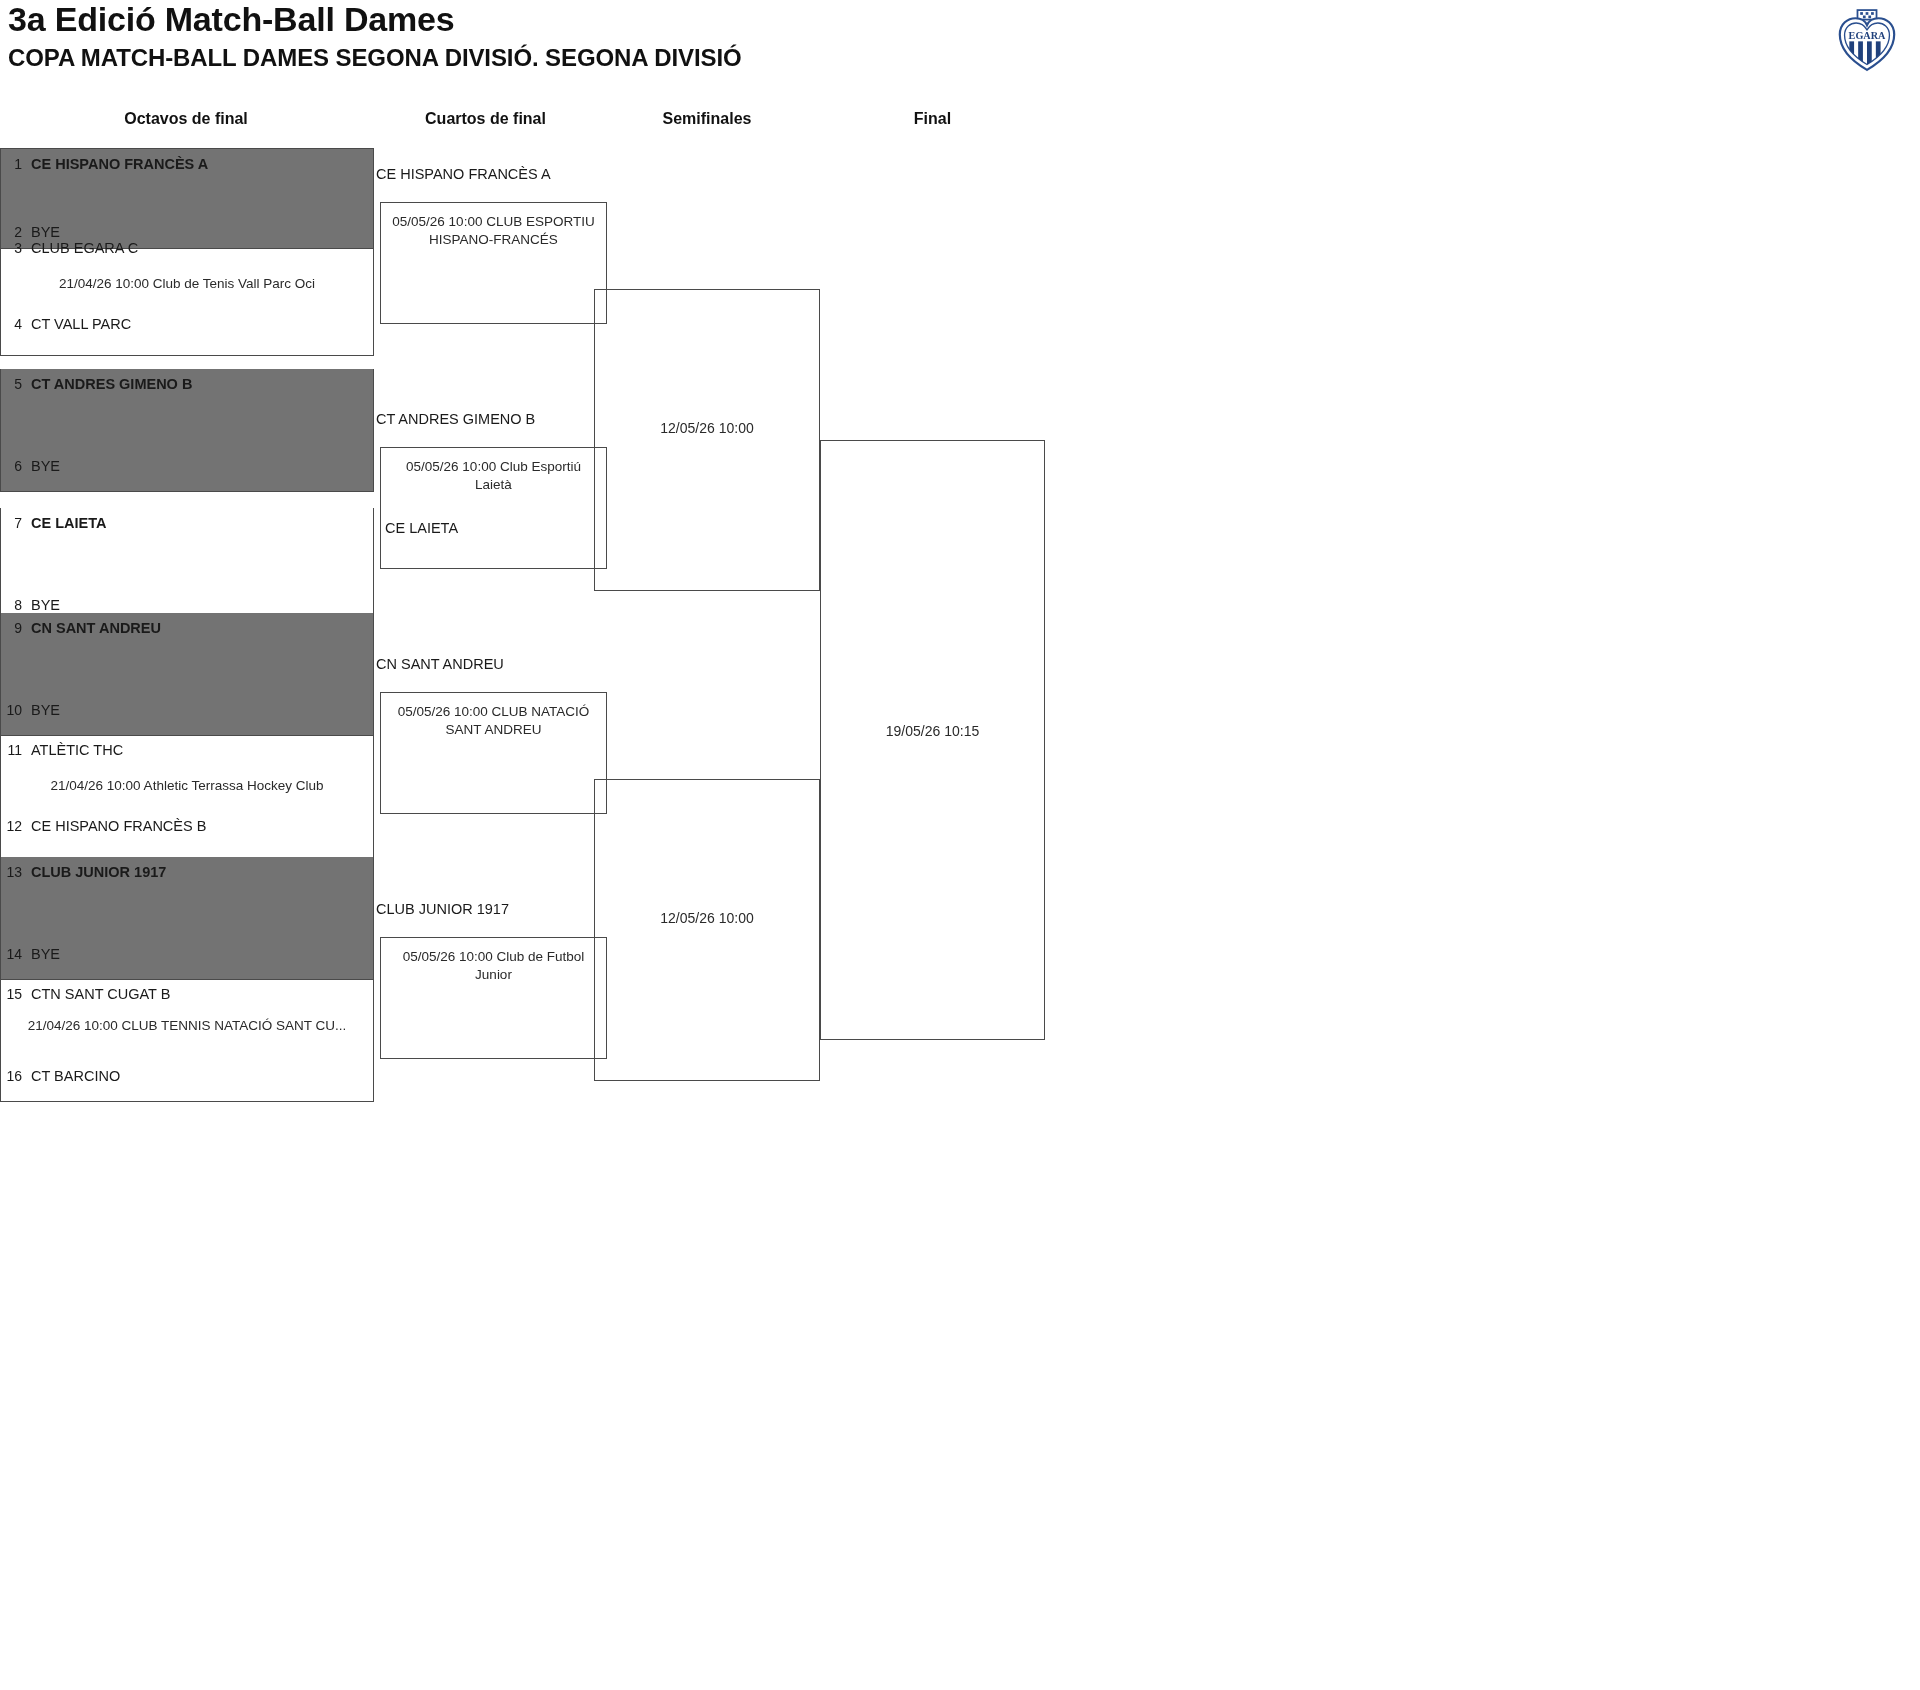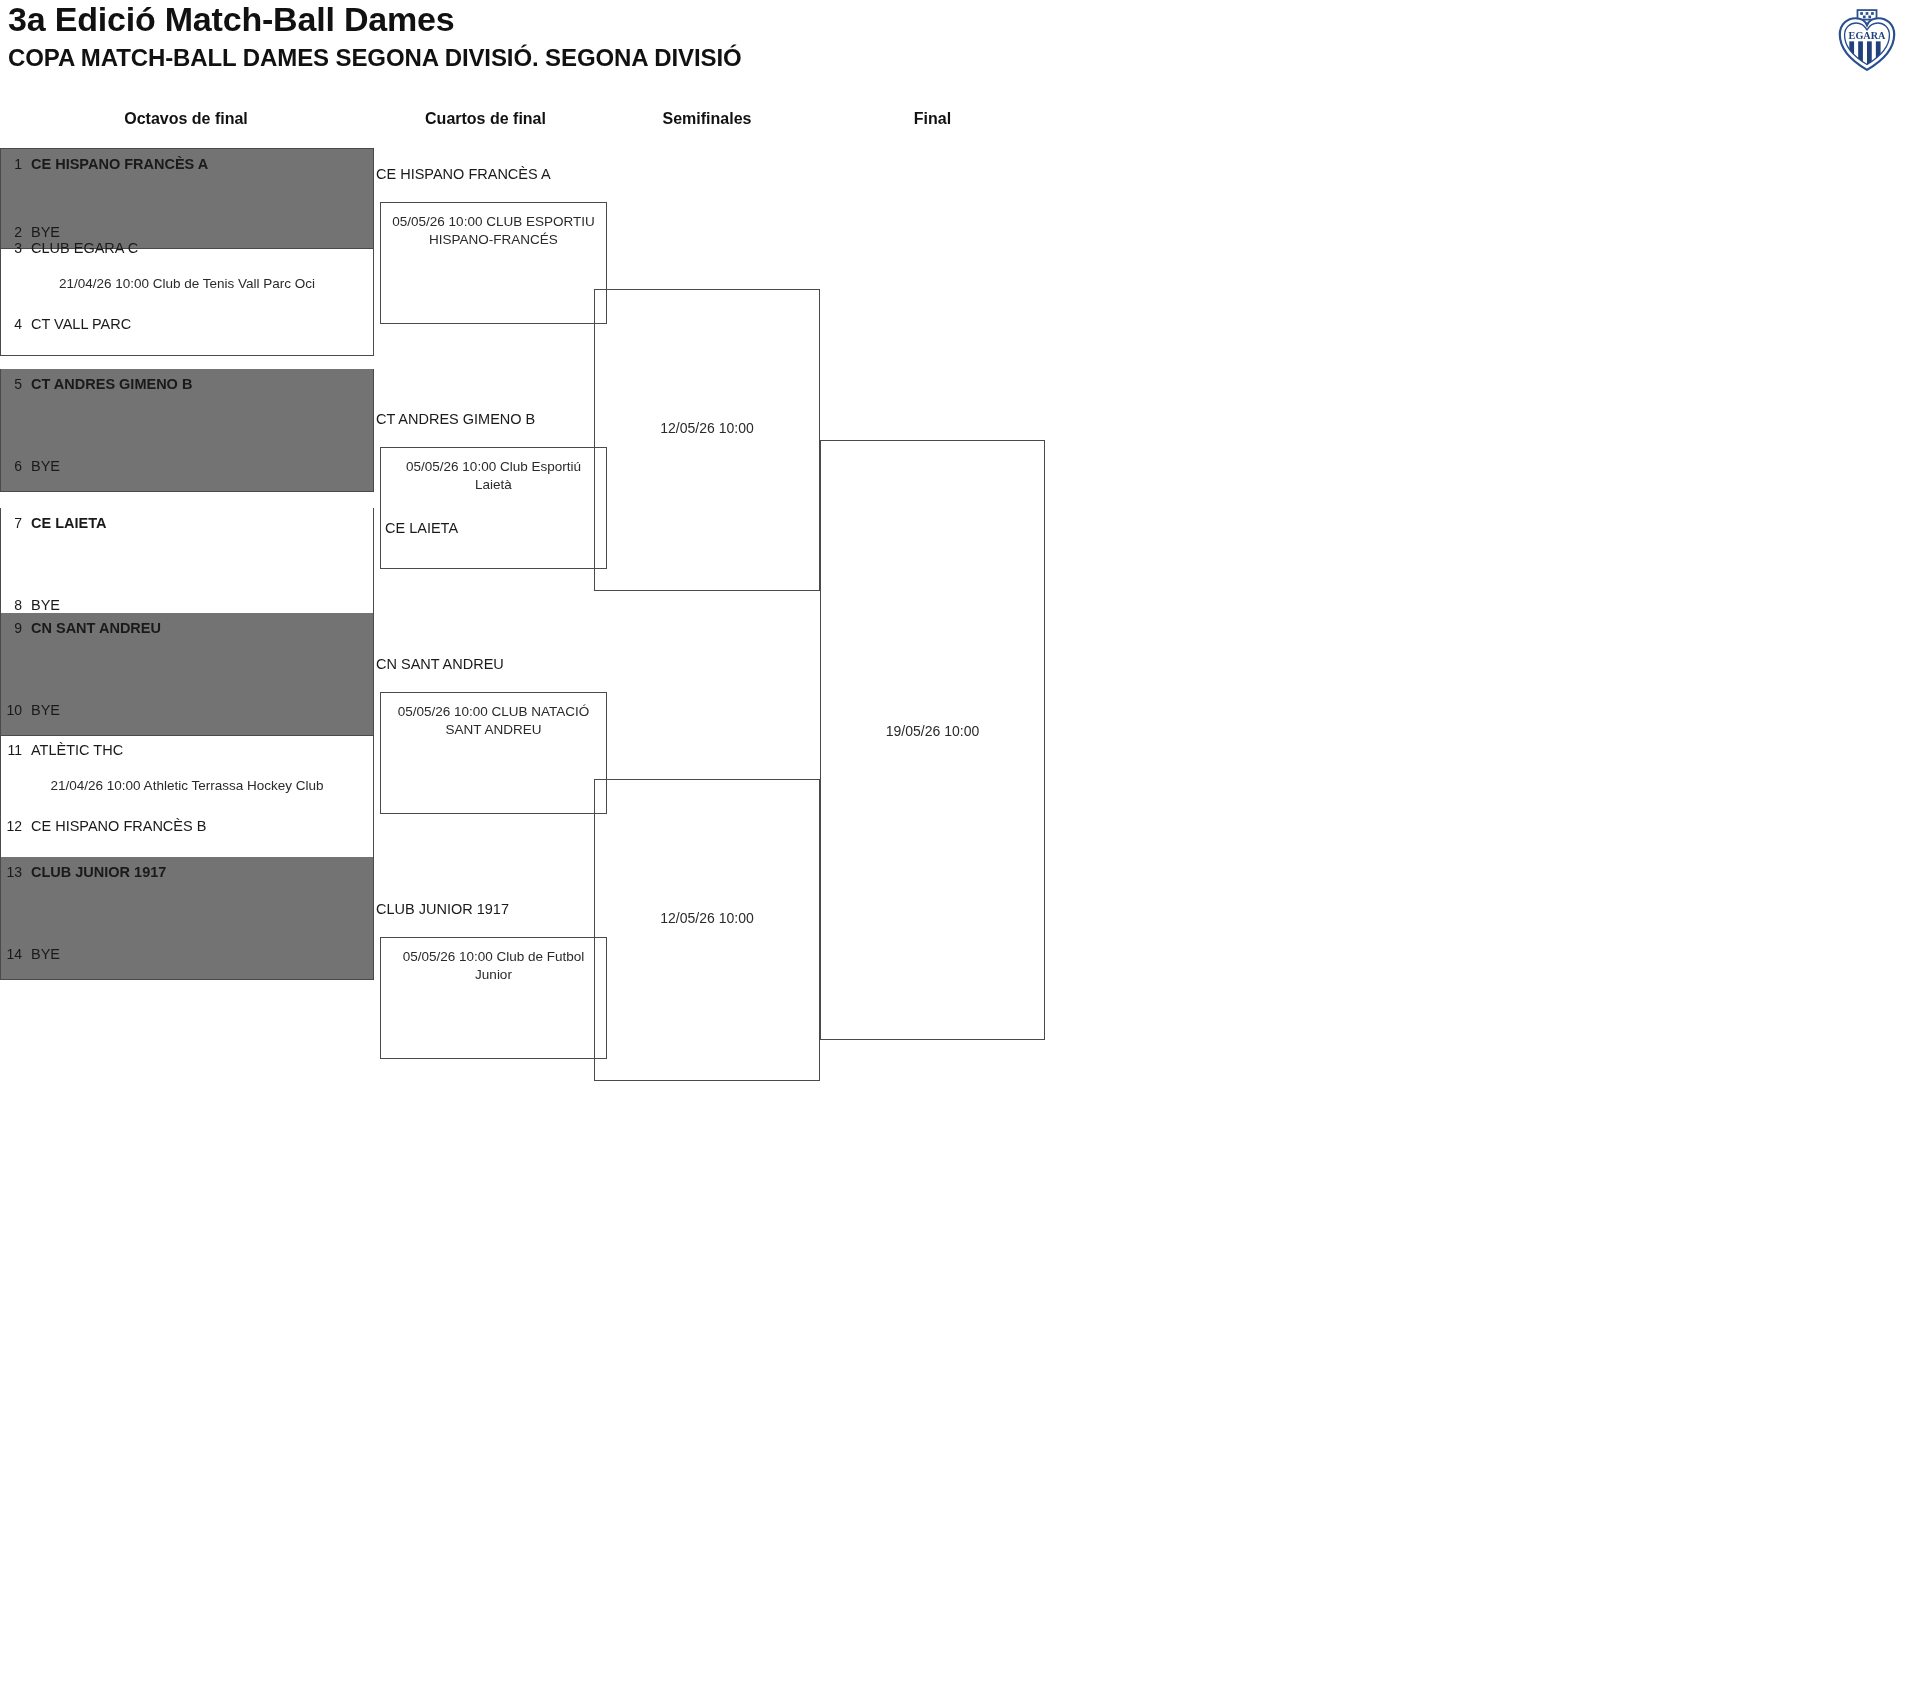--- a/index.html
+++ b/index.html
@@ -198,20 +198,29 @@
   <div class="r1-block shaded" style="top:709px;height:122px;">
     <div class="r1-seed bold" style="top:2px;">
       <span class="num">13</span><span class="nm">CLUB JUNIOR 1917</span>
     </div>
     <div class="r1-meta" style="top:50px;"></div>
     <div class="r1-seed" style="top:84px;">
       <span class="num">14</span><span class="nm">BYE</span>
     </div>
   </div>
 
+  <div class="r1-block" style="top:831px;height:122px;">
+    <div class="r1-seed" style="top:2px;">
+      <span class="num">15</span><span class="nm">CTN SANT CUGAT B</span>
+    </div>
+    <div class="r1-meta" style="top:38px;">21/04/26 10:00 CLUB TENNIS NATACIÓ SANT CU...</div>
+    <div class="r1-seed" style="top:84px;">
+      <span class="num">16</span><span class="nm">CT BARCINO</span>
+    </div>
+  </div>
 </div>
 
 <div>
 
   <div class="r2-name" style="top:163px;">CE HISPANO FRANCÈS A</div>
   <div class="r2-box" style="top:202px;height:122px;">
     <div class="r2-date">05/05/26 10:00 CLUB ESPORTIU HISPANO-FRANCÉS</div>
   </div>
 
   <div class="r2-name" style="top:408px;">CT ANDRES GIMENO B</div>
@@ -234,14 +243,14 @@
 <div>
   <div class="r3-box" style="top:289px;height:302px;">
     <div class="r3-date" style="top:128px;">12/05/26 10:00</div>
   </div>
   <div class="r3-box" style="top:779px;height:302px;">
     <div class="r3-date" style="top:128px;">12/05/26 10:00</div>
   </div>
 </div>
 
 <div id="r4-box">
-  <div id="r4-date">19/05/26 10:00</div>
+  <div id="r4-date">19/05/26 10:15</div>
 </div>
 
 </body></html>

